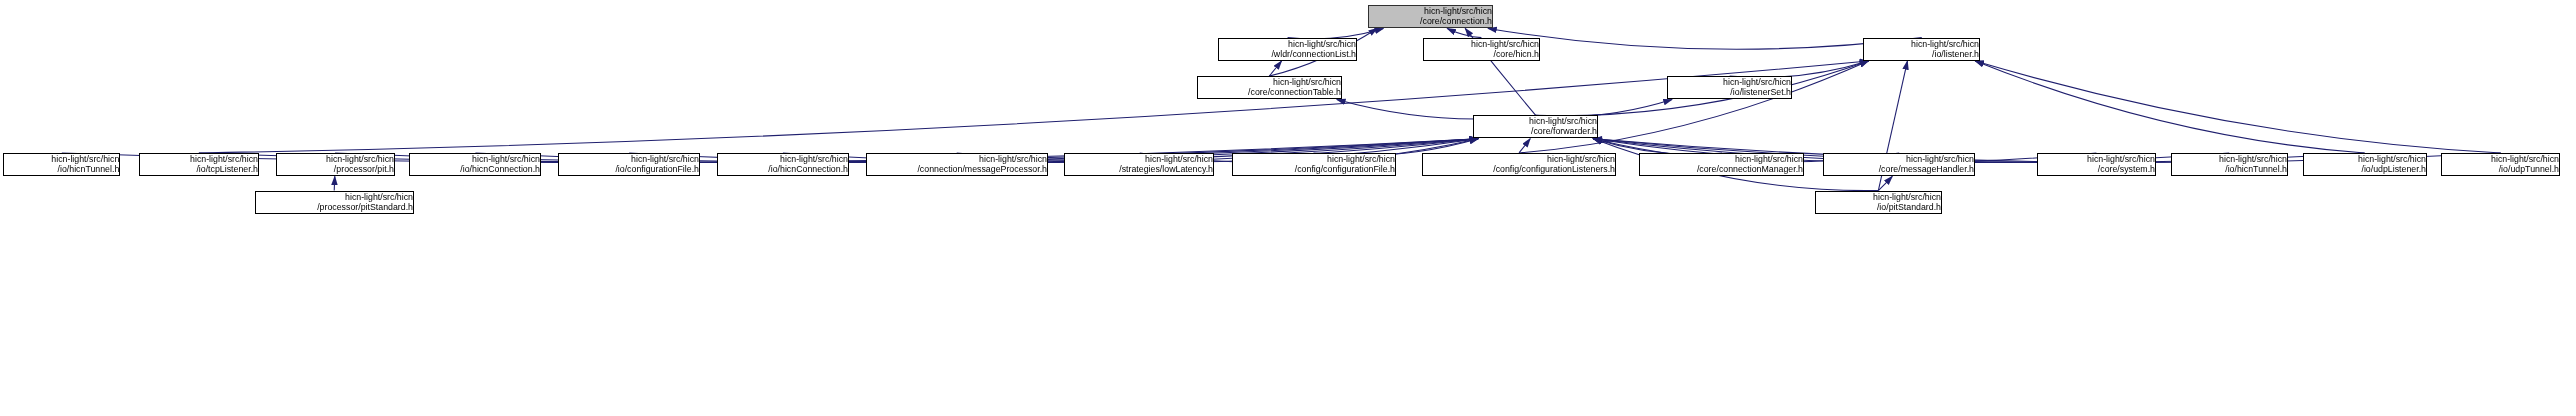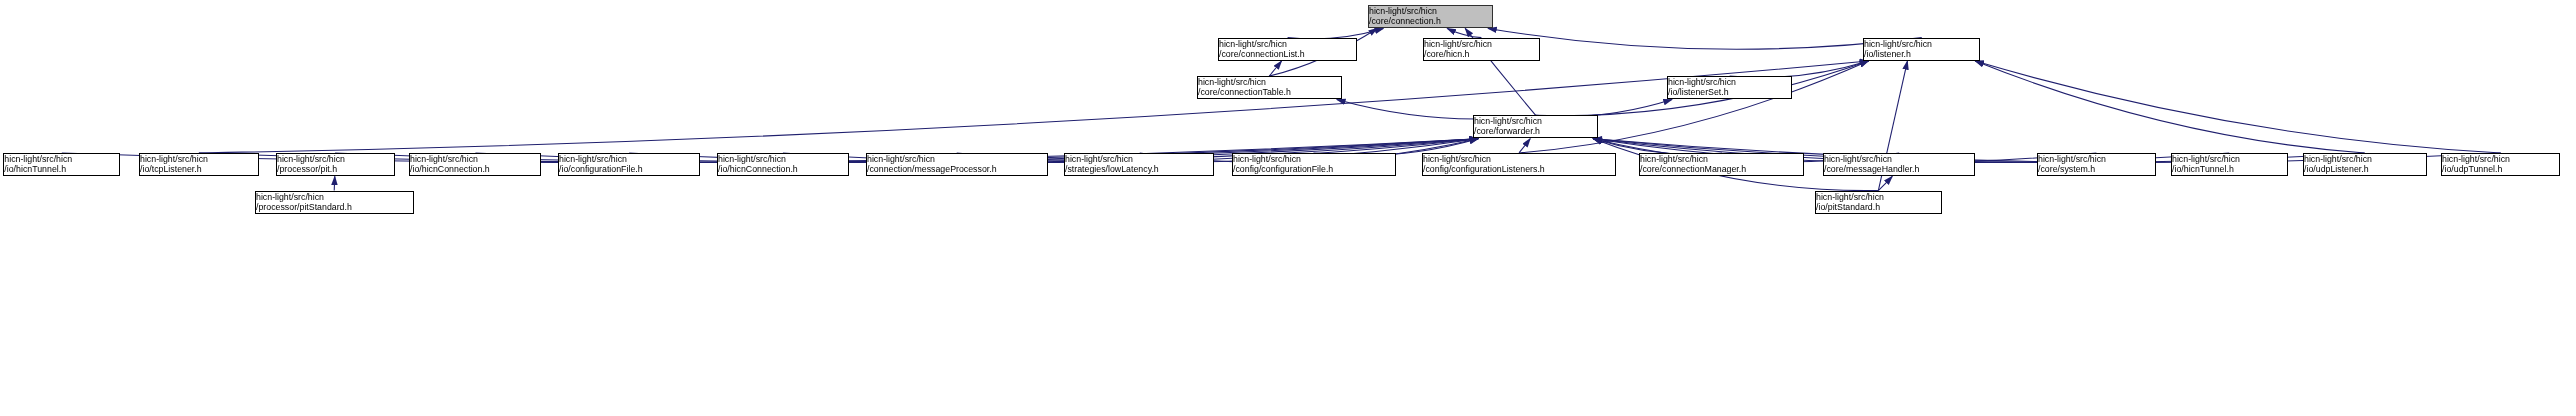--- a/index.html
+++ b/index.html
@@ -12,21 +12,21 @@
   }
   svg.edges{position:absolute;left:0;top:0;width:2576px;height:417px;pointer-events:none;}
   .node{
     position:absolute;
     box-sizing:border-box;
     border:0.8px solid #000000;
     background:#ffffff;
     color:#000000;
     display:flex;
     flex-direction:column;
-    align-items:flex-start;
+    align-items:flex-end;
     justify-content:center;
     line-height:1.12;
     text-align:center;
     white-space:nowrap;
     overflow:hidden;
   }
   .node .l1,.node .l2{display:block;}
   .node.root{background:#bfbfbf;border:0.8px solid #303030;}
 </style>
 </head>
@@ -76,21 +76,21 @@
         <path d="M2248,228 Q2256.375,219.91875 2264.75,211" fill="none" stroke="#1f1f6e" stroke-width="1.3" marker-end="url(#arrow)"></path>
       </g>
   </svg>
   <div id="node-layer">
       <div class="node root" style="left: 1368px; top: 5px; width: 125px; height: 23.4px; font-size: 8.8px;">
         <span class="l1">hicn-light/src/hicn</span>
         <span class="l2">/core/connection.h</span>
       </div>
       <div class="node" style="left: 1218px; top: 38px; width: 139px; height: 23.4px; font-size: 8.8px;">
         <span class="l1">hicn-light/src/hicn</span>
-        <span class="l2">/core/connectionList.h</span>
+        <span class="l2">/wldr/connectionList.h</span>
       </div>
       <div class="node" style="left: 1423px; top: 38px; width: 117px; height: 23.4px; font-size: 8.8px;">
         <span class="l1">hicn-light/src/hicn</span>
         <span class="l2">/core/hicn.h</span>
       </div>
       <div class="node" style="left: 1863px; top: 38px; width: 117px; height: 23.4px; font-size: 8.8px;">
         <span class="l1">hicn-light/src/hicn</span>
         <span class="l2">/io/listener.h</span>
       </div>
       <div class="node" style="left: 1197px; top: 76px; width: 145px; height: 23.4px; font-size: 8.8px;">

